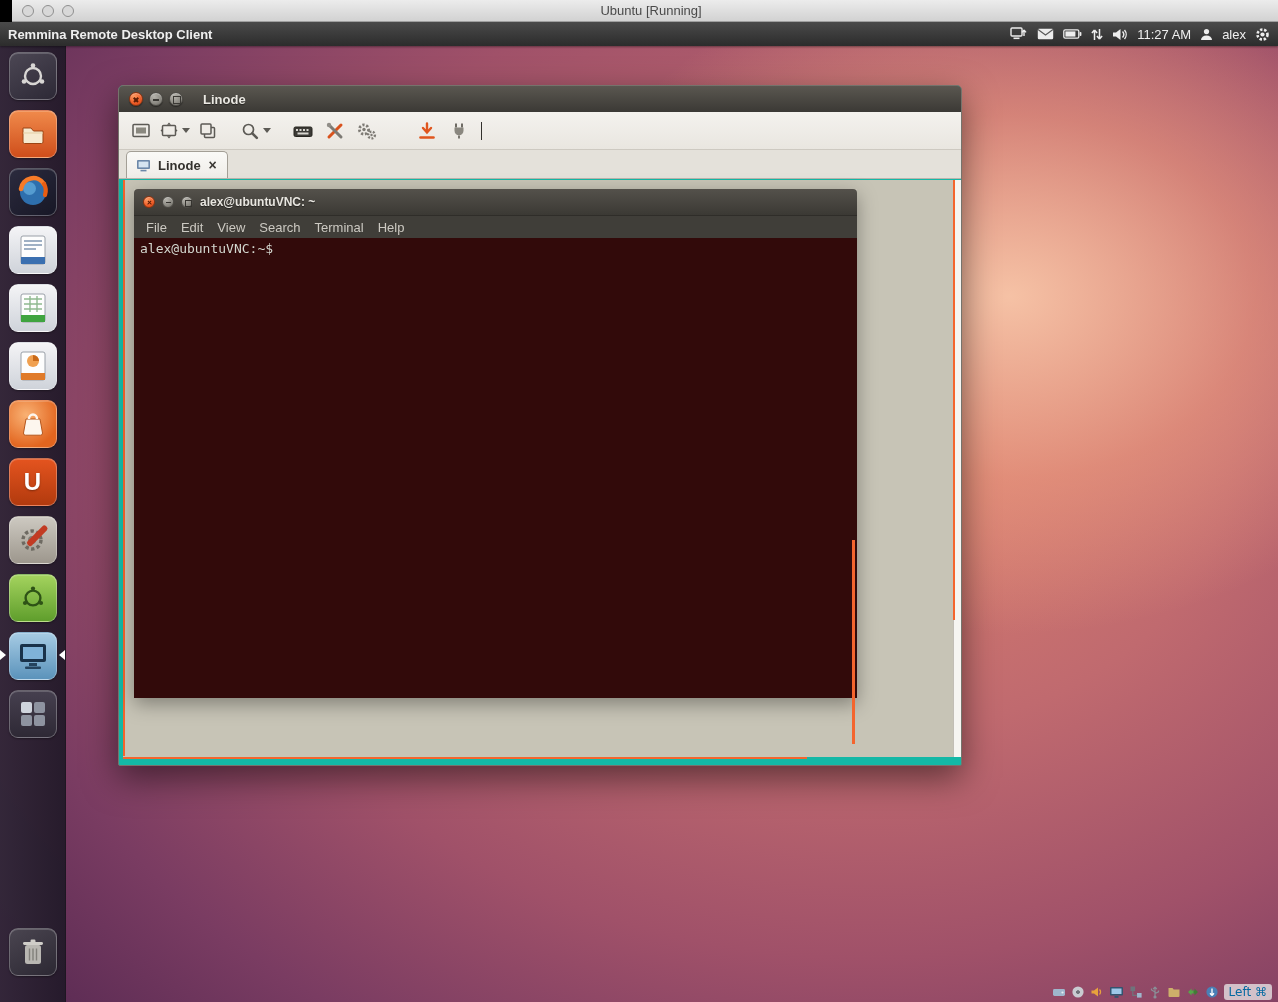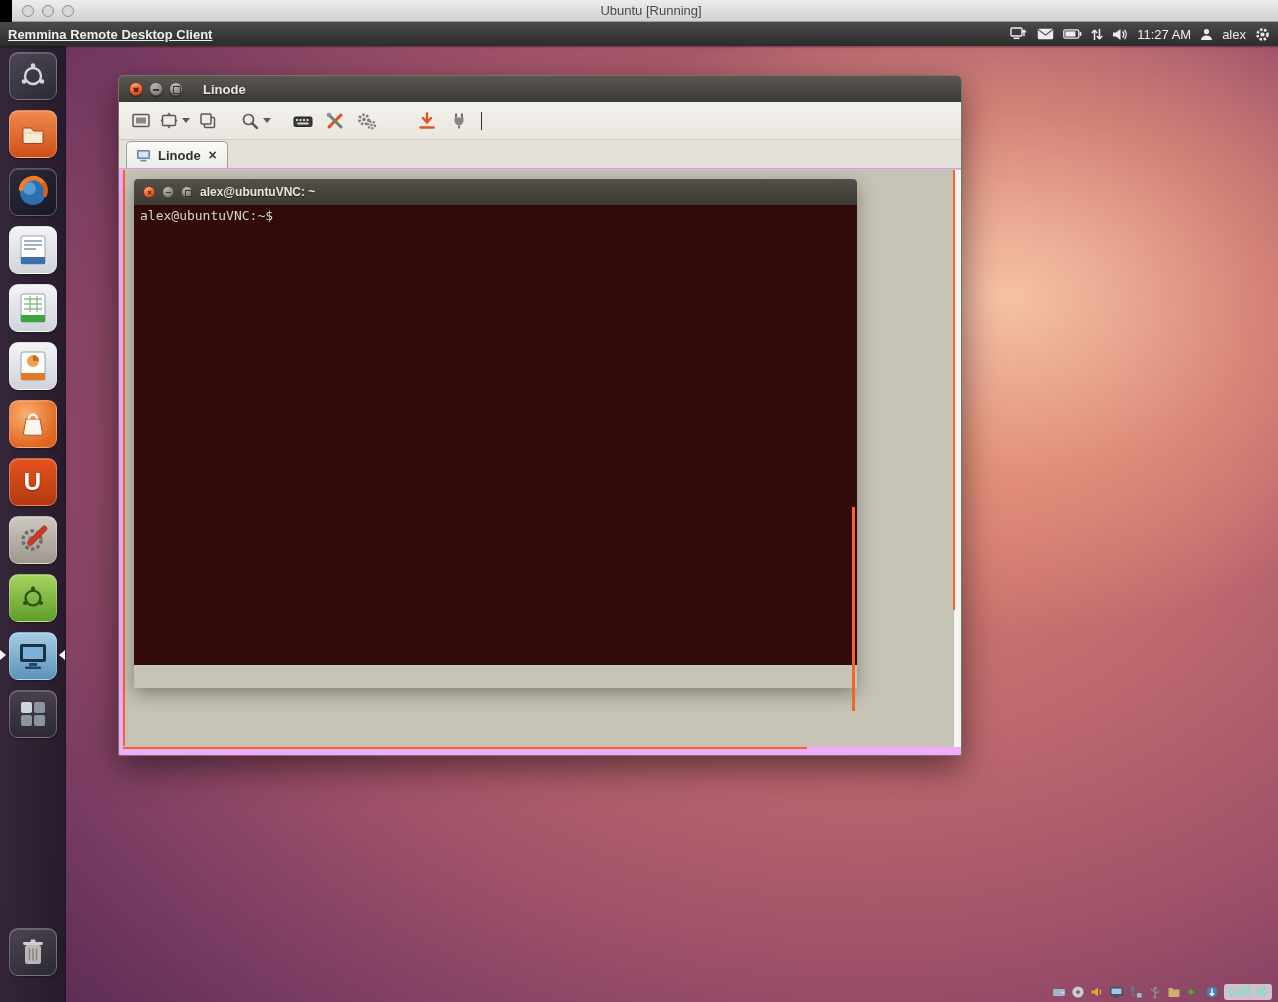--- a/index.html
+++ b/index.html
@@ -18,21 +18,21 @@
   .wallpaper { position:absolute; top:22px; left:0; width:1278px; height:980px;
     background:
       radial-gradient(ellipse 700px 520px at 79% 28%, rgba(248,198,168,.95) 0%, rgba(240,160,130,.55) 35%, rgba(240,160,130,0) 65%),
       radial-gradient(ellipse 1200px 900px at 68% 45%, #d97f6e 0%, #c06a6f 30%, #a05169 55%, #7a3c62 75%, #5e2d55 90%, #512749 100%);
   }
 
   
   .panel { position:absolute; top:22px; left:0; width:1278px; height:24px;
     background:linear-gradient(#4a4a4a,#2c2c2c); display:flex; align-items:center;
     color:#efefef; font-size:13px; z-index:50; box-shadow:0 1px 2px rgba(0,0,0,.4); }
-  .panel-title { font-weight:bold; margin-left:8px;text-decoration:underline; }
+  .panel-title { font-weight:bold; margin-left:8px; }
   .tray { margin-left:auto; display:flex; align-items:center; gap:9px; margin-right:8px; }
   .tray svg { display:block; }
   .clock,.panel-user { font-size:13px; }
 
   
   .launcher { position:absolute; top:46px; left:0; width:66px; height:956px;
     background:linear-gradient(90deg, rgba(50,38,56,.97), rgba(36,26,42,.97));
     display:flex; flex-direction:column; align-items:center; padding-top:6px; gap:10px; z-index:40;
     border-right:1px solid rgba(0,0,0,.4); }
   .licon { width:48px; height:48px; border-radius:9px; position:relative; flex:0 0 auto;
@@ -50,22 +50,22 @@
   .bg-remmina { background:linear-gradient(#a6cbe4,#5b93bb); }
   .bg-workspace { background:linear-gradient(#46404f,#2e2935); }
   .bg-trash { background:linear-gradient(150deg,#4a4550,#2c2833); }
   .uone-glyph { color:#fff; font-weight:bold; font-size:24px; line-height:1; text-shadow:0 1px 2px rgba(0,0,0,.35); }
   .run-arrow { position:absolute; left:0; top:604px; width:0; height:0;
     border-top:5px solid transparent; border-bottom:5px solid transparent; border-left:6px solid #ffffff; }
   .focus-arrow { position:absolute; right:0; top:604px; width:0; height:0;
     border-top:5px solid transparent; border-bottom:5px solid transparent; border-right:6px solid #ffffff; }
 
   
-  .remmina { position:absolute; left:118px; top:75px; width:844px; height:681px;
-    background:#f0abfc; border:1px solid #76736c; border-radius:5px 5px 2px 2px;
+  .remmina { position:absolute; left:118px; top:85px; width:844px; height:681px;
+    background:#14b8a6; border:1px solid #76736c; border-radius:5px 5px 2px 2px;
     box-shadow:0 12px 34px rgba(0,0,0,.5); z-index:30; }
   .r-titlebar { height:26px; background:linear-gradient(#5a5750,#3b3935);
     border-radius:4px 4px 0 0; display:flex; align-items:center; padding:0 10px; }
   .wbtn { width:14px; height:14px; border-radius:50%; margin-right:6px; position:relative;
     box-shadow:inset 0 1px 1px rgba(255,255,255,.4), 0 1px 1px rgba(0,0,0,.4); }
   .wbtn-close { background:radial-gradient(circle at 35% 30%, #ff9a60, #ef5a24 60%, #c4431a); border:1px solid #8c3410; }
   .wbtn-gray { background:radial-gradient(circle at 35% 30%, #b5b3ac, #87857e 65%, #6a6862); border:1px solid #4e4c47; }
   .wbtn-close::before,.wbtn-close::after { content:""; position:absolute; left:3px; top:5.5px; width:6px; height:1.6px; background:#5c1d06; }
   .wbtn-close::before { transform:rotate(45deg); } .wbtn-close::after { transform:rotate(-45deg); }
   .wbtn-min::before { content:""; position:absolute; left:3px; top:6px; width:6px; height:1.6px; background:#3a3834; }
@@ -109,21 +109,21 @@
   .t-title { color:#e8e6e0; font-weight:bold; font-size:12px; margin-left:0; text-shadow:0 1px 1px rgba(0,0,0,.5); }
   .t-menubar { height:23px; background:#403e39; display:flex; align-items:center; padding-left:5px; border-top:1px solid #2f2d29; }
   .t-menu-item { color:#ccc9c2; font-size:13px; padding:0 7px; }
   .t-body { position:relative; height:460px; background:#320a0a; padding:3px 6px;
     font-family:"DejaVu Sans Mono", monospace; font-size:13px; color:#d3d7cf; }
   .t-edge-right { position:absolute; right:2px; top:302px; width:3px; height:204px; background:#f4652e; }
 
   
   .vbox-status { position:absolute; right:6px; bottom:2px; display:flex; align-items:center; gap:5px; z-index:55; }
   .vbox-status svg { display:block; }
-  .hostkey { font-size:12px; color:#5eead4; font-family:"DejaVu Sans", sans-serif;
+  .hostkey { font-size:12px; color:#0369a1; font-family:"DejaVu Sans", sans-serif;
     background:rgba(235,235,235,.75); padding:1px 5px; border-radius:3px; }
 </style>
 </head>
 <body>
 
 <div class="screen">
 
   <div class="host-titlebar">
     <div class="traffic">
       <div class="tl"></div>
@@ -387,20 +387,28 @@
     <div class="edge-right"></div>
     <div class="edge-bottom"></div>
 
     <div class="terminal">
       <div class="t-titlebar">
         <div class="t-btn t-close"></div>
         <div class="t-btn t-gray mn"></div>
         <div class="t-btn t-gray mx"></div>
         <div class="t-title">alex@ubuntuVNC: ~</div>
       </div>
+      <div class="t-menubar">
+        <span class="t-menu-item">File</span>
+        <span class="t-menu-item">Edit</span>
+        <span class="t-menu-item">View</span>
+        <span class="t-menu-item">Search</span>
+        <span class="t-menu-item">Terminal</span>
+        <span class="t-menu-item">Help</span>
+      </div>
       <div class="t-body">
         <span>alex@ubuntuVNC:~$</span>
         <div class="t-edge-right"></div>
       </div>
     </div>
   </div>
 
   <div class="vbox-status">
     <span>
         <svg width="14" height="14" viewBox="0 0 14 14">

